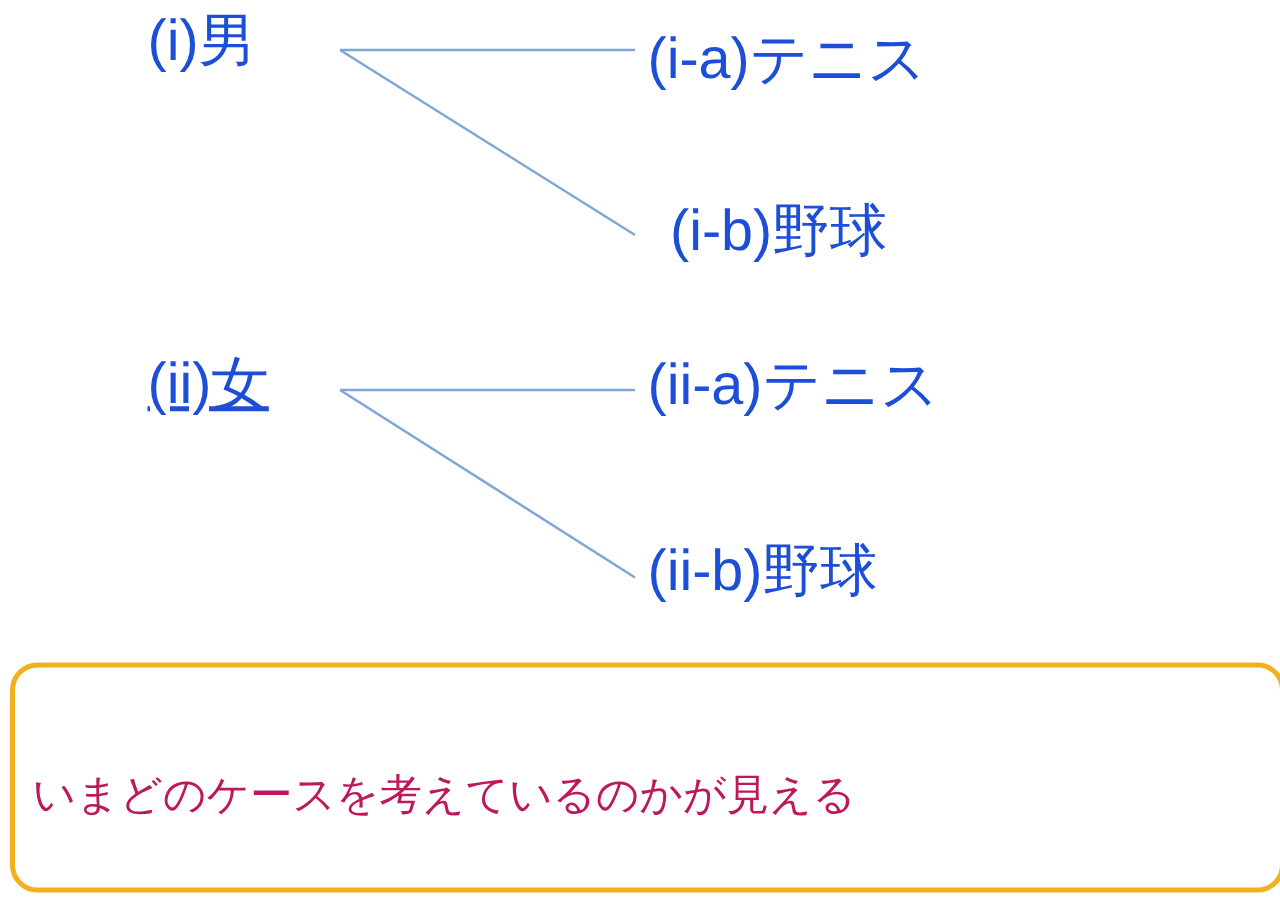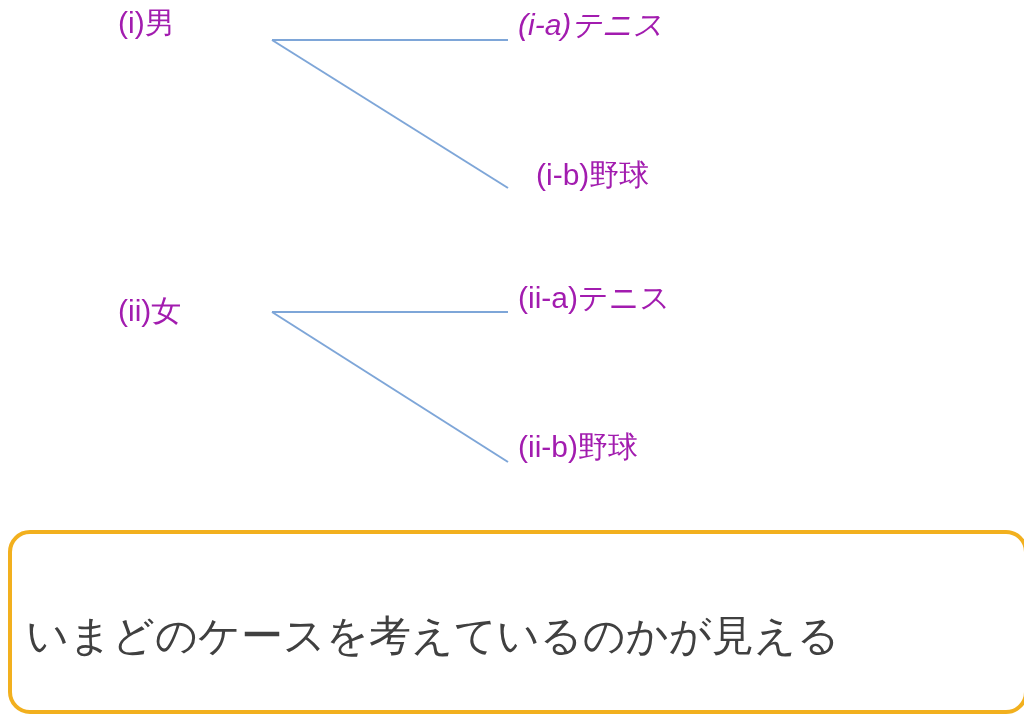--- a/index.html
+++ b/index.html
@@ -10,22 +10,22 @@
   }
   .canvas {
     position: relative;
     width: 1024px;
     height: 722px;
     background: #ffffff;
     overflow: hidden;
   }
   .node-label {
     position: absolute;
-    font-size: 30px;
-    color: #a21caf;
+    font-size: 46px;
+    color: #1d4ed8;
     white-space: nowrap;
     letter-spacing: 0px;
     line-height: 1.15;
   }
   .connector-layer {
     position: absolute;
     left: 0;
     top: 0;
     width: 1024px;
     height: 722px;
@@ -40,46 +40,46 @@
     border: 4px solid #F2B01E;
     border-radius: 22px;
     box-sizing: content-box;
     background: #ffffff;
     display: flex;
     flex-direction: column;
     justify-content: center;
     padding-left: 14px;
   }
   .note-line {
-    font-size: 42px;
-    color: #404040;
+    font-size: 34px;
+    color: #be185d;
     line-height: 1.25;
     white-space: nowrap;
     margin-top: 28px;
   }
 </style>
 </head>
 <body>
 
 <div class="canvas">
 
   <svg class="connector-layer" width="1024" height="722" viewBox="0 0 1024 722">
     <line x1="272" y1="40" x2="508" y2="40" stroke-width="2" stroke="#7EA6D8"></line>
     <line x1="272" y1="40" x2="508" y2="188" stroke-width="2" stroke="#7EA6D8"></line>
     <line x1="272" y1="312" x2="508" y2="312" stroke-width="2" stroke="#7EA6D8"></line>
     <line x1="272" y1="312" x2="508" y2="462" stroke-width="2" stroke="#7EA6D8"></line>
   </svg>
 
   <div class="node-label" style="left:118px; top:6px;">(i)男</div>
 
-  <div class="node-label" style="left:518px; top:8px;font-style:italic;">(i-a)テニス</div>
+  <div class="node-label" style="left:518px; top:20px;">(i-a)テニス</div>
 
   <div class="node-label" style="left:536px; top:158px;">(i-b)野球</div>
 
-  <div class="node-label" style="left:118px; top:294px;">(ii)女</div>
+  <div class="node-label" style="left:118px; top:280px;text-decoration:underline;">(ii)女</div>
 
   <div class="node-label" style="left:518px; top:430px;">(ii-b)野球</div>
 
   <div class="node-label" style="left:518px; top:281px;">(ii-a)テニス</div>
 
   <div class="note-box">
     <div class="note-line">いまどのケースを考えているのかが見える</div>
   </div>
 
 </div>

